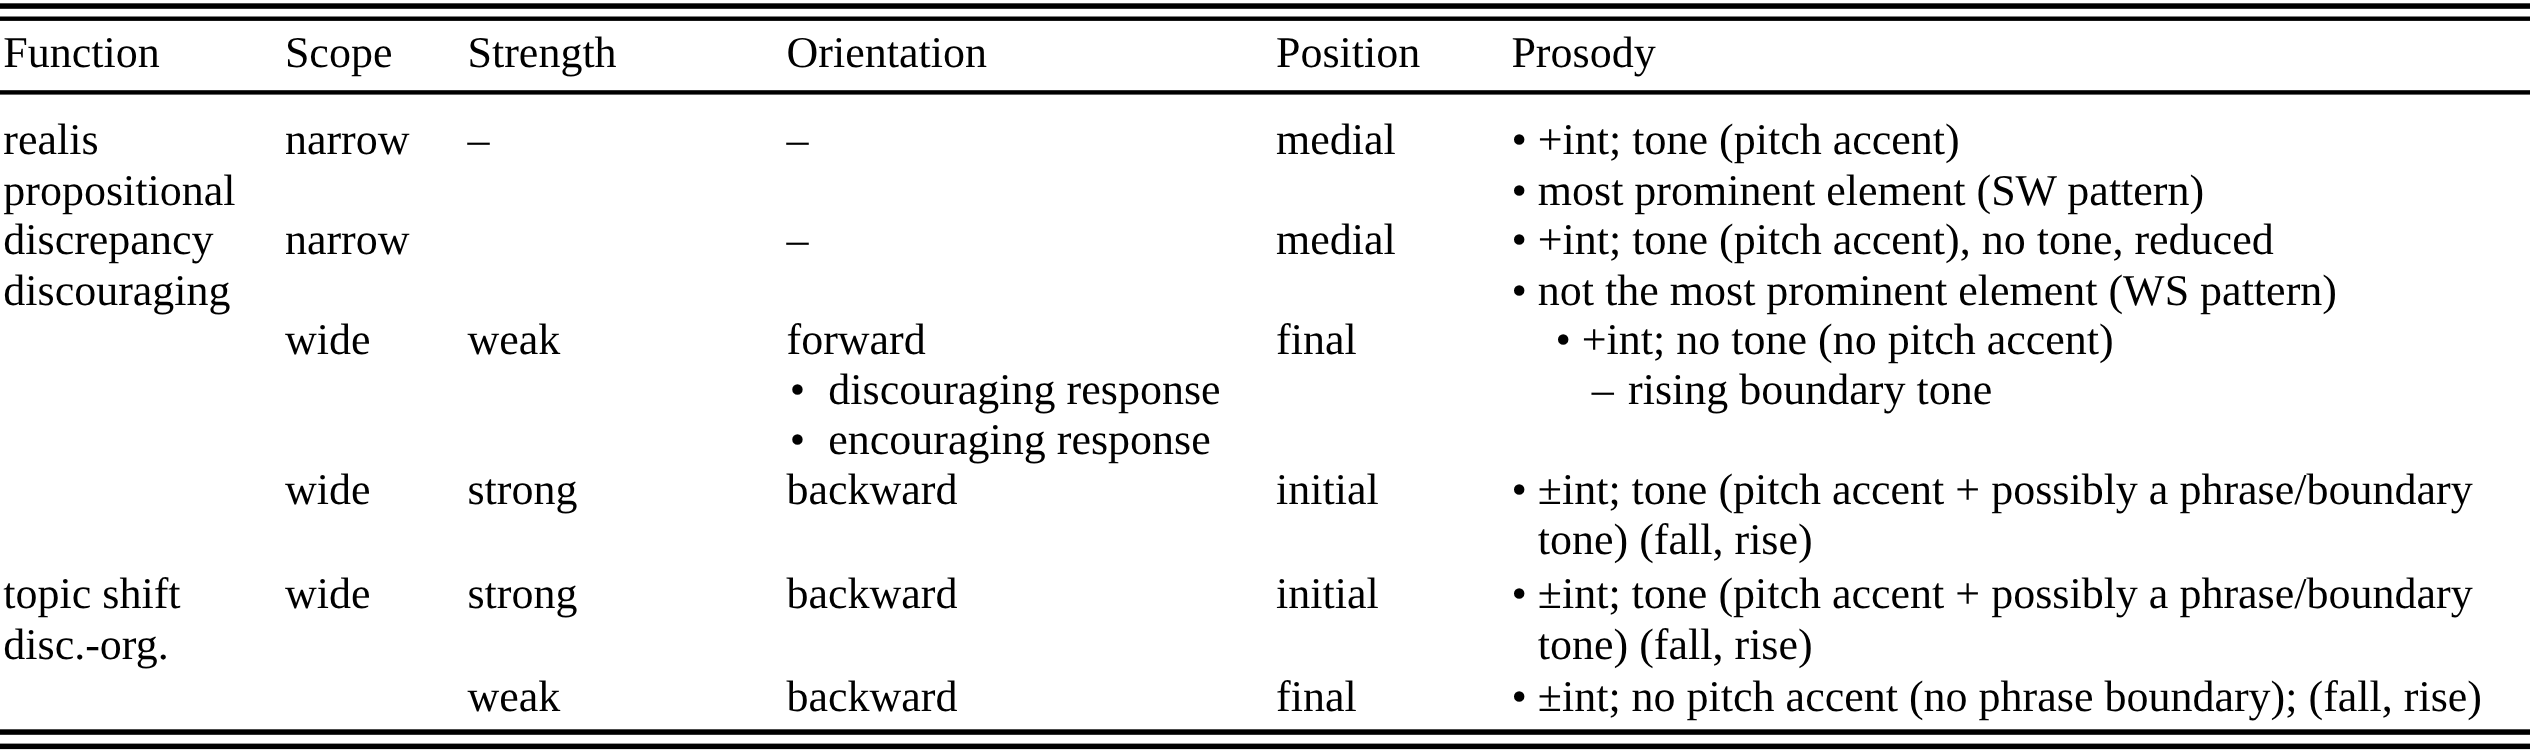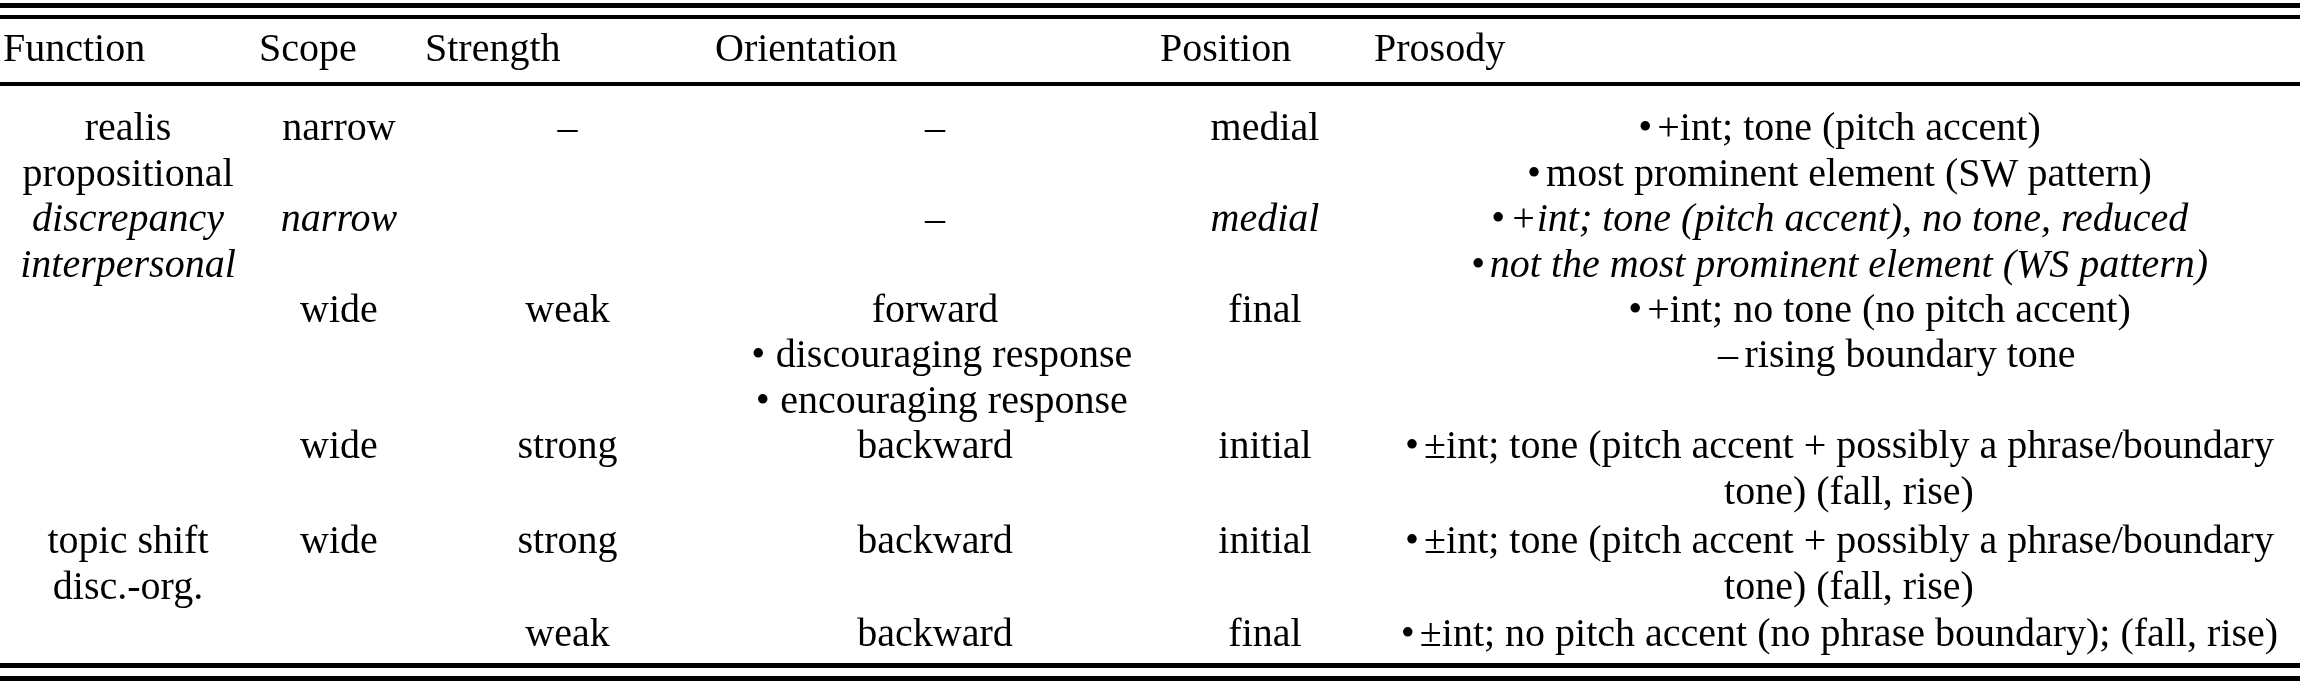--- a/index.html
+++ b/index.html
@@ -1,19 +1,19 @@
 <!DOCTYPE html>
 <html><head>
 <meta charset="utf-8">
 <style>
   html,body{margin:0;padding:0;background:#ffffff;}
   .canvas{
     position:relative;width:2300px;height:682px;background:#ffffff;
     font-family:"Liberation Serif","DejaVu Serif",serif;
-    font-size:40px;color:#000000;overflow:hidden;text-align:center;
+    font-size:40px;color:#000000;overflow:hidden;
   }
   .rule{position:absolute;left:0;width:2300px;background:#000000;}
   .rule-top-1{top:3px;height:5px;}
   .rule-top-2{top:15px;height:4px;}
   .rule-header{top:82px;height:4px;}
   .rule-bottom-1{top:663px;height:5px;}
   .rule-bottom-2{top:676px;height:5px;}
   .hdr{position:absolute;top:25px;height:46px;line-height:46px;white-space:nowrap;}
   .row{position:absolute;left:0;width:2300px;}
   .cell{position:absolute;top:0;}
@@ -56,24 +56,24 @@
           <div class="tline"><span>–</span></div>
         </div>
         <div class="cell" style="left: 1160px; width: 210px;">
           <div class="tline"><span>medial</span></div>
         </div>
         <div class="cell" style="left: 1374px; width: 926px;">
           <div class="tline"><span class="marker m-pros-bullet">•</span><span>+int; tone (pitch accent)</span></div>
           <div class="tline"><span class="marker m-pros-bullet">•</span><span>most prominent element (SW pattern)</span></div>
         </div>
       </div>
-      <div class="row" style="top: 195px; height: 91px; font-style: italic;">
+      <div class="row" style="top: 195px; height: 91px;">
         <div class="cell" style="left: 3px; width: 250px;">
           <div class="tline"><span>discrepancy</span></div>
-          <div class="tline"><span>interpersonal</span></div>
+          <div class="tline"><span>discouraging</span></div>
         </div>
         <div class="cell" style="left: 259px; width: 160px;">
           <div class="tline"><span>narrow</span></div>
         </div>
         <div class="cell" style="left: 715px; width: 440px;">
           <div class="tline"><span>–</span></div>
         </div>
         <div class="cell" style="left: 1160px; width: 210px;">
           <div class="tline"><span>medial</span></div>
         </div>

